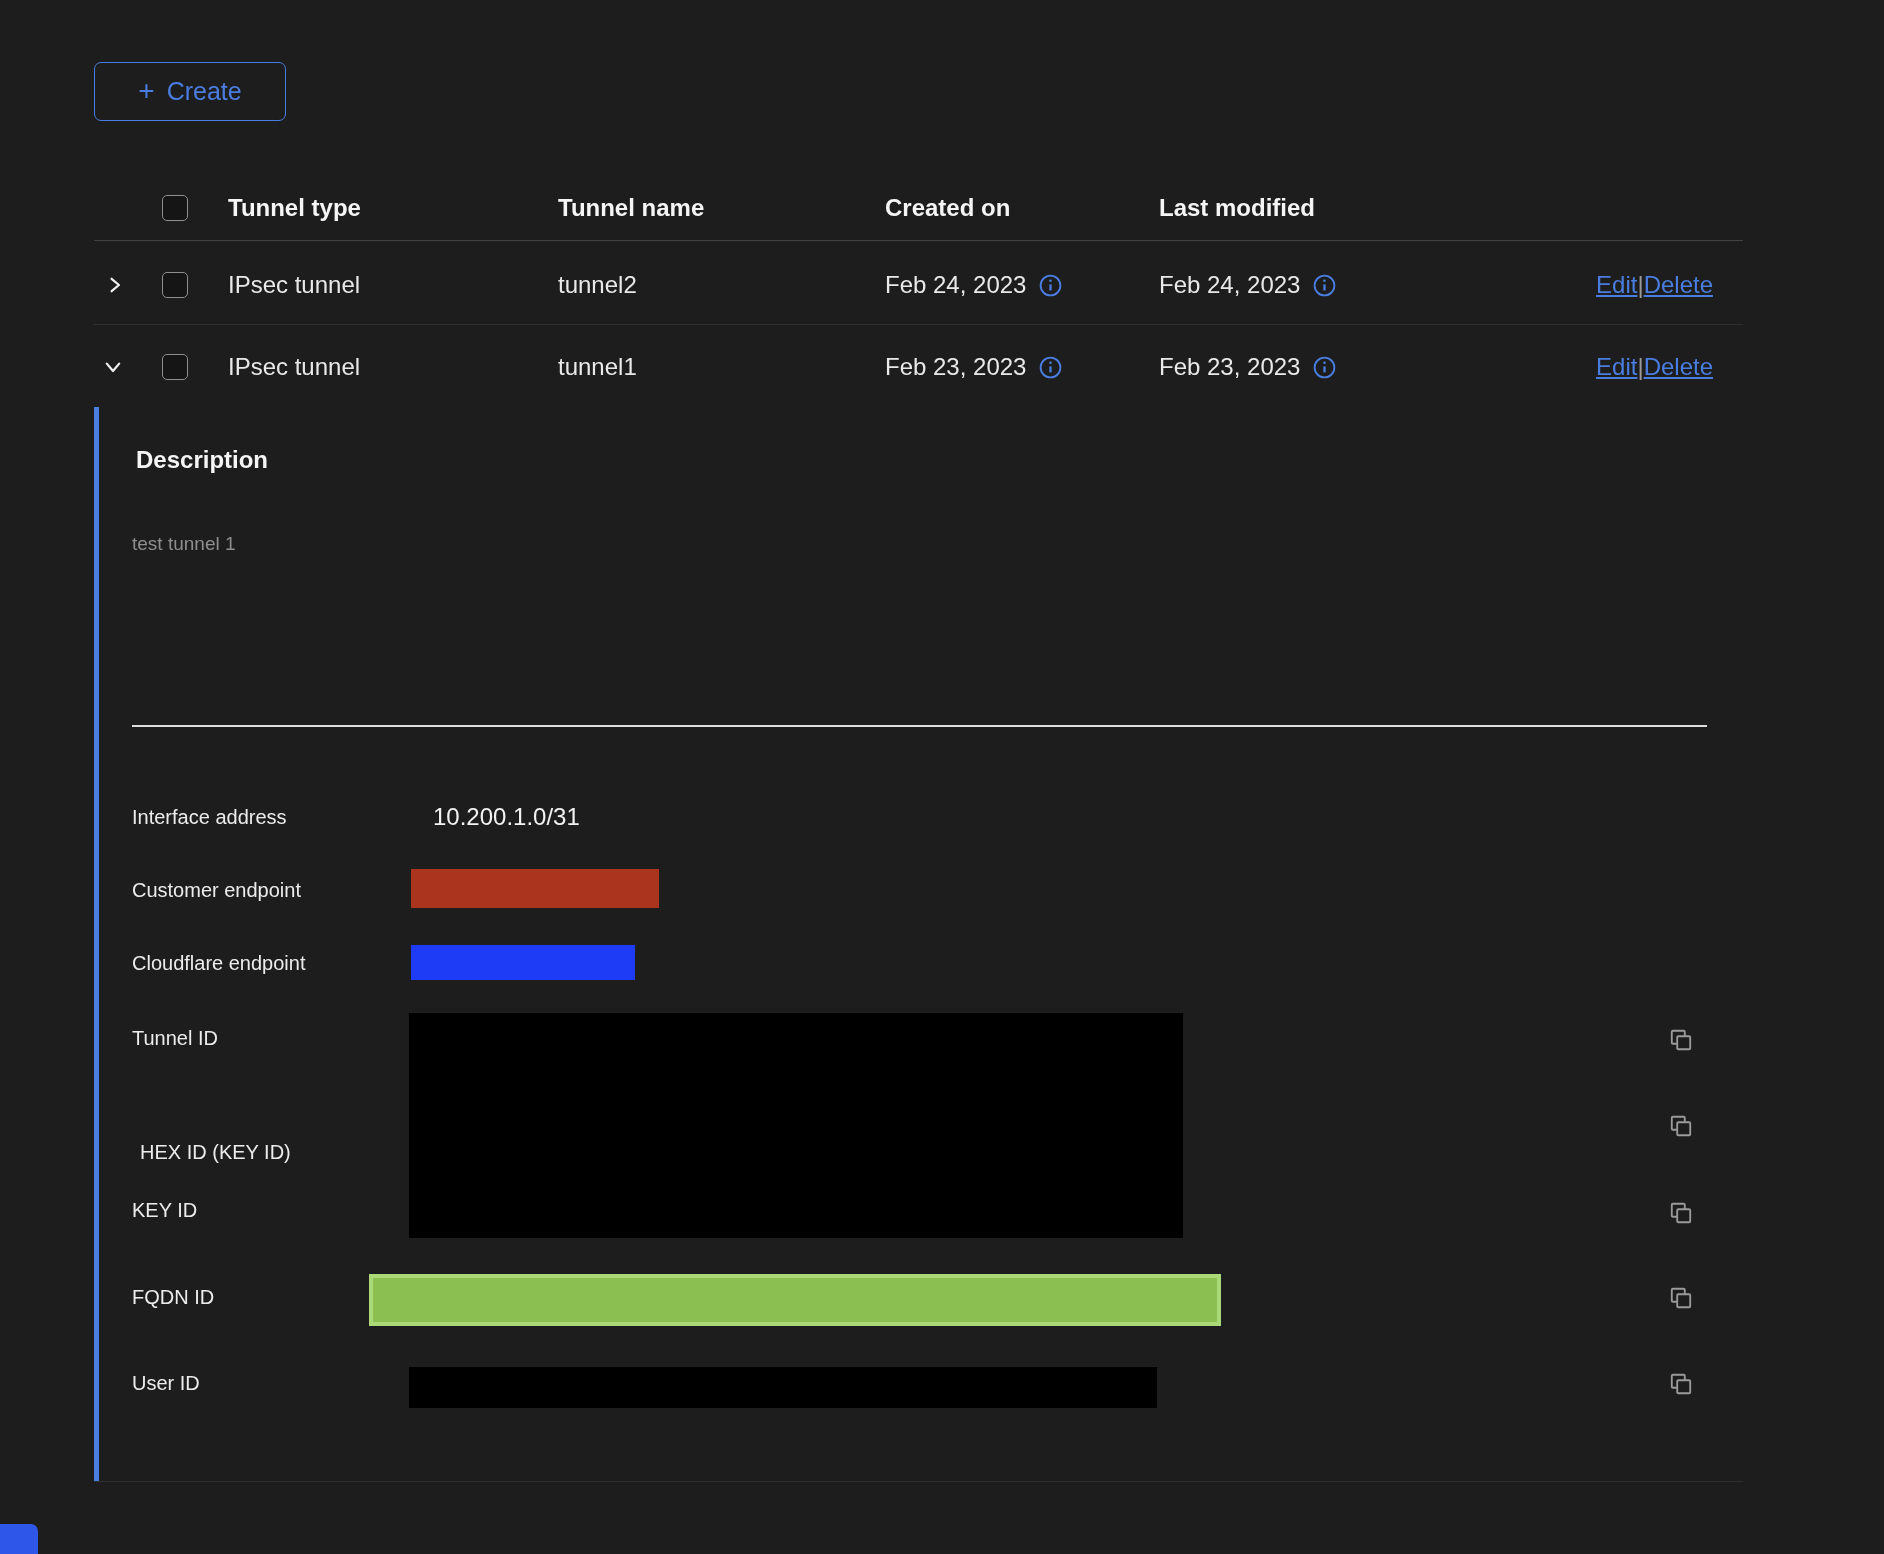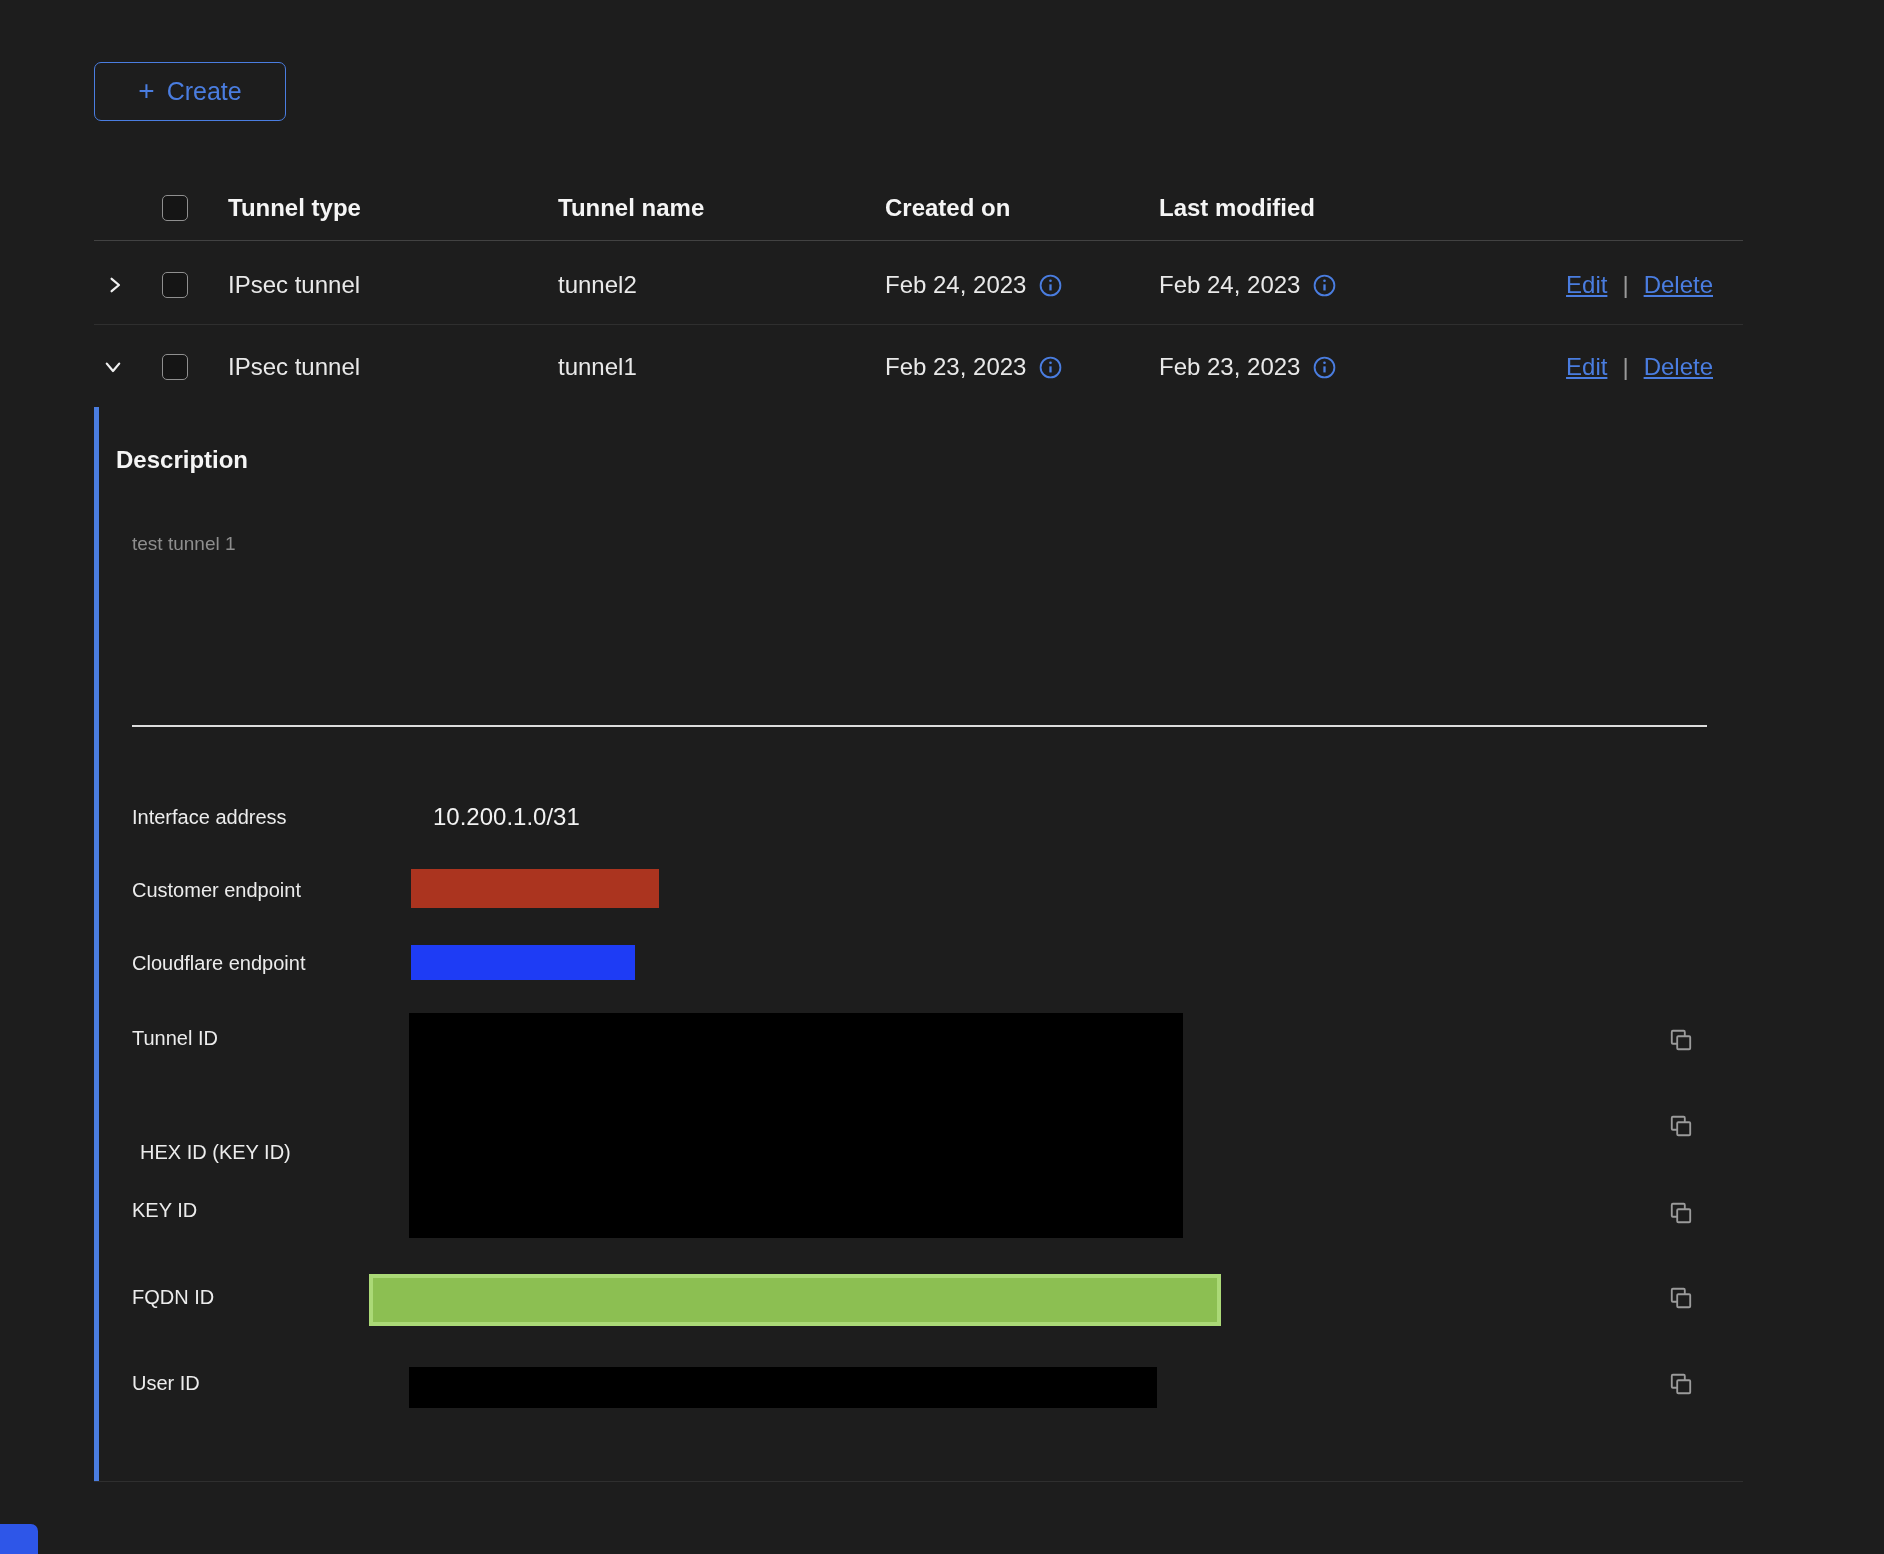--- a/index.html
+++ b/index.html
@@ -45,26 +45,26 @@
   .cbx-head{top:195px;} .cbx-r1{top:272px;} .cbx-r2{top:354px;}
   
   .chev{position:absolute;width:22px;height:22px;color:#efefef;cursor:pointer;display:flex;align-items:center;justify-content:center;}
   .chev-r1{left:104px;top:274px;} .chev-r2{left:102px;top:356px;}
   
   .cell{position:absolute;transform:translateY(-50%);font-size:24px;color:#e9e9e9;white-space:nowrap;display:flex;align-items:center;gap:13px;}
   .r1{top:285px;} .r2{top:367px;}
   .c-type{left:228px;} .c-name{left:558px;} .c-created{left:885px;} .c-modified{left:1159px;}
   .info-icon{width:23px;height:23px;color:var(--accent);display:inline-block;cursor:pointer;}
   
-  .actions{position:absolute;right:171px;transform:translateY(-50%);display:flex;align-items:center;gap:15px;font-size:24px;white-space:nowrap;}
+  .actions{position:absolute;right:171px;transform:translateY(-50%);display:flex;align-items:center;font-size:24px;white-space:nowrap;}
   .actions a{color:var(--accent);text-decoration:underline;cursor:pointer;}
   .actions .sep{color:#9a9a9a;text-decoration:none;}
   
   .panel-bar{position:absolute;left:94px;top:407px;width:5px;height:1074px;background:var(--accent);}
-  .desc-label{position:absolute;left:116px;top:460px;transform:translateY(-50%);font-size:24px;font-weight:700;color:#f5f5f5;}
+  .desc-label{position:absolute;left:136px;top:460px;transform:translateY(-50%);font-size:24px;font-weight:700;color:#f5f5f5;}
   .desc-value{position:absolute;left:132px;top:544px;transform:translateY(-50%);font-size:19px;color:var(--muted-text);}
   .health-btn{
     position:absolute;left:132px;top:599px;width:316px;height:62px;
     background:transparent;border:1.5px solid var(--accent);border-radius:7px;
     color:var(--accent);font-size:24px;font-family:inherit;cursor:pointer;
     display:flex;align-items:center;justify-content:center;
   }
   .hr-light{position:absolute;left:132px;top:725px;width:1575px;height:2px;background:var(--divider-light);}
   
   .flabel{position:absolute;left:132px;transform:translateY(-50%);font-size:20px;color:#ececec;white-space:nowrap;}

